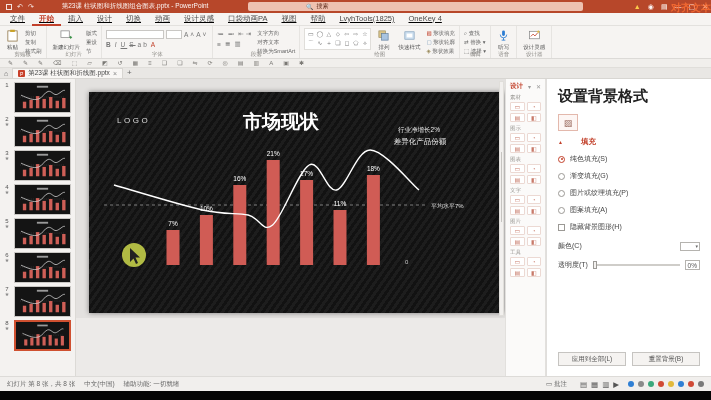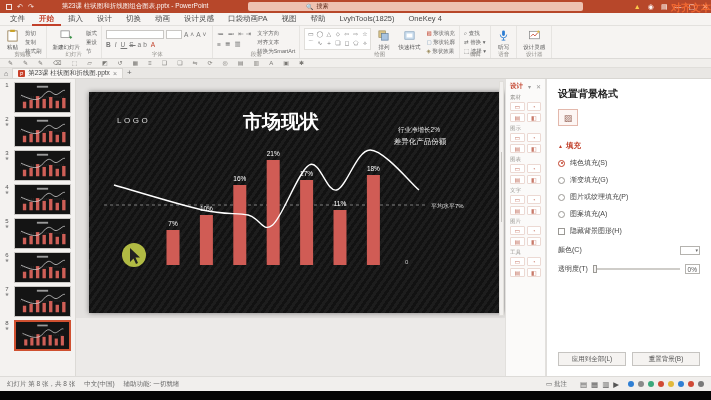--- a/index.html
+++ b/index.html
@@ -15,21 +15,21 @@
   .searchpill { position:absolute; left:248px; top:2px; width:335px; height:9px; background:#eec1b0; border-radius:2px; display:flex; align-items:center; padding-left:58px; gap:3px; color:#55200f; }
   .searchpill .mag { font-size:6px; }
   .searchpill .stxt { font-size:6px; }
   .winctl { position:absolute; right:3px; top:0; height:13px; display:flex; gap:7px; align-items:center; font-size:7px; }
   .winctl span { opacity:.95; }
   .warnic { color:#ffd34d; }
 
   .watermark { position:absolute; top:1px; right:0; z-index:60; color:#ff7033; opacity:.8; font-size:10px; font-weight:bold; pointer-events:none; }
 
   
-  .tabsrow { position:absolute; top:13px; left:0; right:0; height:13px; background:#f6f4f2; border-bottom:1px solid #e3e1de; display:flex; align-items:center; padding-left:3px; }
+  .tabsrow { position:absolute; top:13px; left:0; right:0; height:13px; background:#f6f4f2; border-bottom:1px solid #e3e1de; display:flex; align-items:center; padding-left:3px;text-decoration:underline; }
   .tab { font-size:7.5px; color:#4a4a4a; padding:0 7px; height:13px; line-height:12px; white-space:nowrap; }
   .tab.active { color:#c2402a; font-weight:bold; border-bottom:2px solid #c2402a; }
 
   
   .ribbon { position:absolute; top:26px; left:0; right:0; height:33px; background:#f6f4f2; border-bottom:1px solid #dcdad7; display:flex; overflow:hidden; }
   .rgroup { position:relative; height:100%; border-right:1px solid #e6e4e1; padding:2px 4px 8px; display:flex; gap:4px; align-items:flex-start; }
   .glabel { position:absolute; bottom:0; left:0; right:0; text-align:center; font-size:5.5px; color:#8d8b87; }
   .bigbtn { display:flex; flex-direction:column; align-items:center; justify-content:center; font-size:5.5px; color:#555; gap:2px; padding:1px 2px; text-align:center; line-height:1.1; }
   .minicol { display:flex; flex-direction:column; justify-content:flex-start; gap:2px; font-size:5.5px; color:#666; padding-top:2px; }
   .minicol span { white-space:nowrap; }
@@ -81,23 +81,23 @@
   .design { position:absolute; right:165px; top:0; bottom:0; width:41px; background:#fbfaf9; border-left:1px solid #e2e0dd; border-right:1px solid #e2e0dd; padding:3px 4px; overflow:hidden; }
   .dhead { display:flex; align-items:center; gap:2px; font-size:6.5px; color:#c2402a; font-weight:bold; }
   .dhead .dctl { margin-left:auto; color:#999; font-weight:normal; font-size:6px; }
   .dsec { margin-top:3px; }
   .dlab { font-size:5.5px; color:#9a9894; margin-bottom:1px; }
   .dgrid { display:grid; grid-template-columns:1fr 1fr; gap:2px; }
   .dic { height:9px; border:1px solid #ecd9d3; border-radius:1px; background:#fff; color:#c87a6a; font-size:6px; line-height:8px; text-align:center; }
 
   
   .fmt { position:absolute; right:0; top:0; bottom:0; width:165px; background:#fff; border-left:1px solid #e0dedc; padding:8px 11px; color:#333; }
-  .ftitle { font-size:10px; font-weight:bold; color:#222; }
+  .ftitle { font-size:15px; font-weight:bold; color:#222; }
   .bucket { width:20px; height:17px; border:1px solid #e3b8ac; background:#fdf6f4; margin:8px 0 6px; display:flex; align-items:center; justify-content:center; font-size:9px; color:#9a6a5e; }
-  .fillhead { color:#c2402a; font-size:7.5px; margin:15px 0 7px; display:flex; align-items:center; gap:3px; font-weight:bold; }
+  .fillhead { color:#c2402a; font-size:7.5px; margin:6px 0 7px; display:flex; align-items:center; gap:18px; font-weight:bold; }
   .fillhead .tri { font-size:5px; color:#c2402a; }
   .opt { display:flex; align-items:center; gap:5px; font-size:7px; color:#444; margin-bottom:7px; }
   .radio { width:7px; height:7px; border:1px solid #9b9995; border-radius:50%; position:relative; flex:0 0 auto; }
   .radio.on { border-color:#c2402a; }
   .radio.on::after { content:""; position:absolute; inset:1.5px; background:#c2402a; border-radius:50%; }
   .chk { width:7px; height:7px; border:1px solid #9b9995; flex:0 0 auto; }
   .frow { display:flex; align-items:center; font-size:7px; color:#444; margin-top:9px; gap:5px; }
   .swatch { margin-left:auto; width:20px; height:9px; border:1px solid #b5b3af; background:#fff; display:flex; align-items:center; justify-content:flex-end; font-size:5px; color:#666; padding-right:1px; }
   .slider { flex:1; height:2px; background:#cfcdc9; position:relative; }
   .sthumb { position:absolute; left:0; top:-3px; width:4px; height:8px; background:#f3f1ef; border:1px solid #9b9995; }

